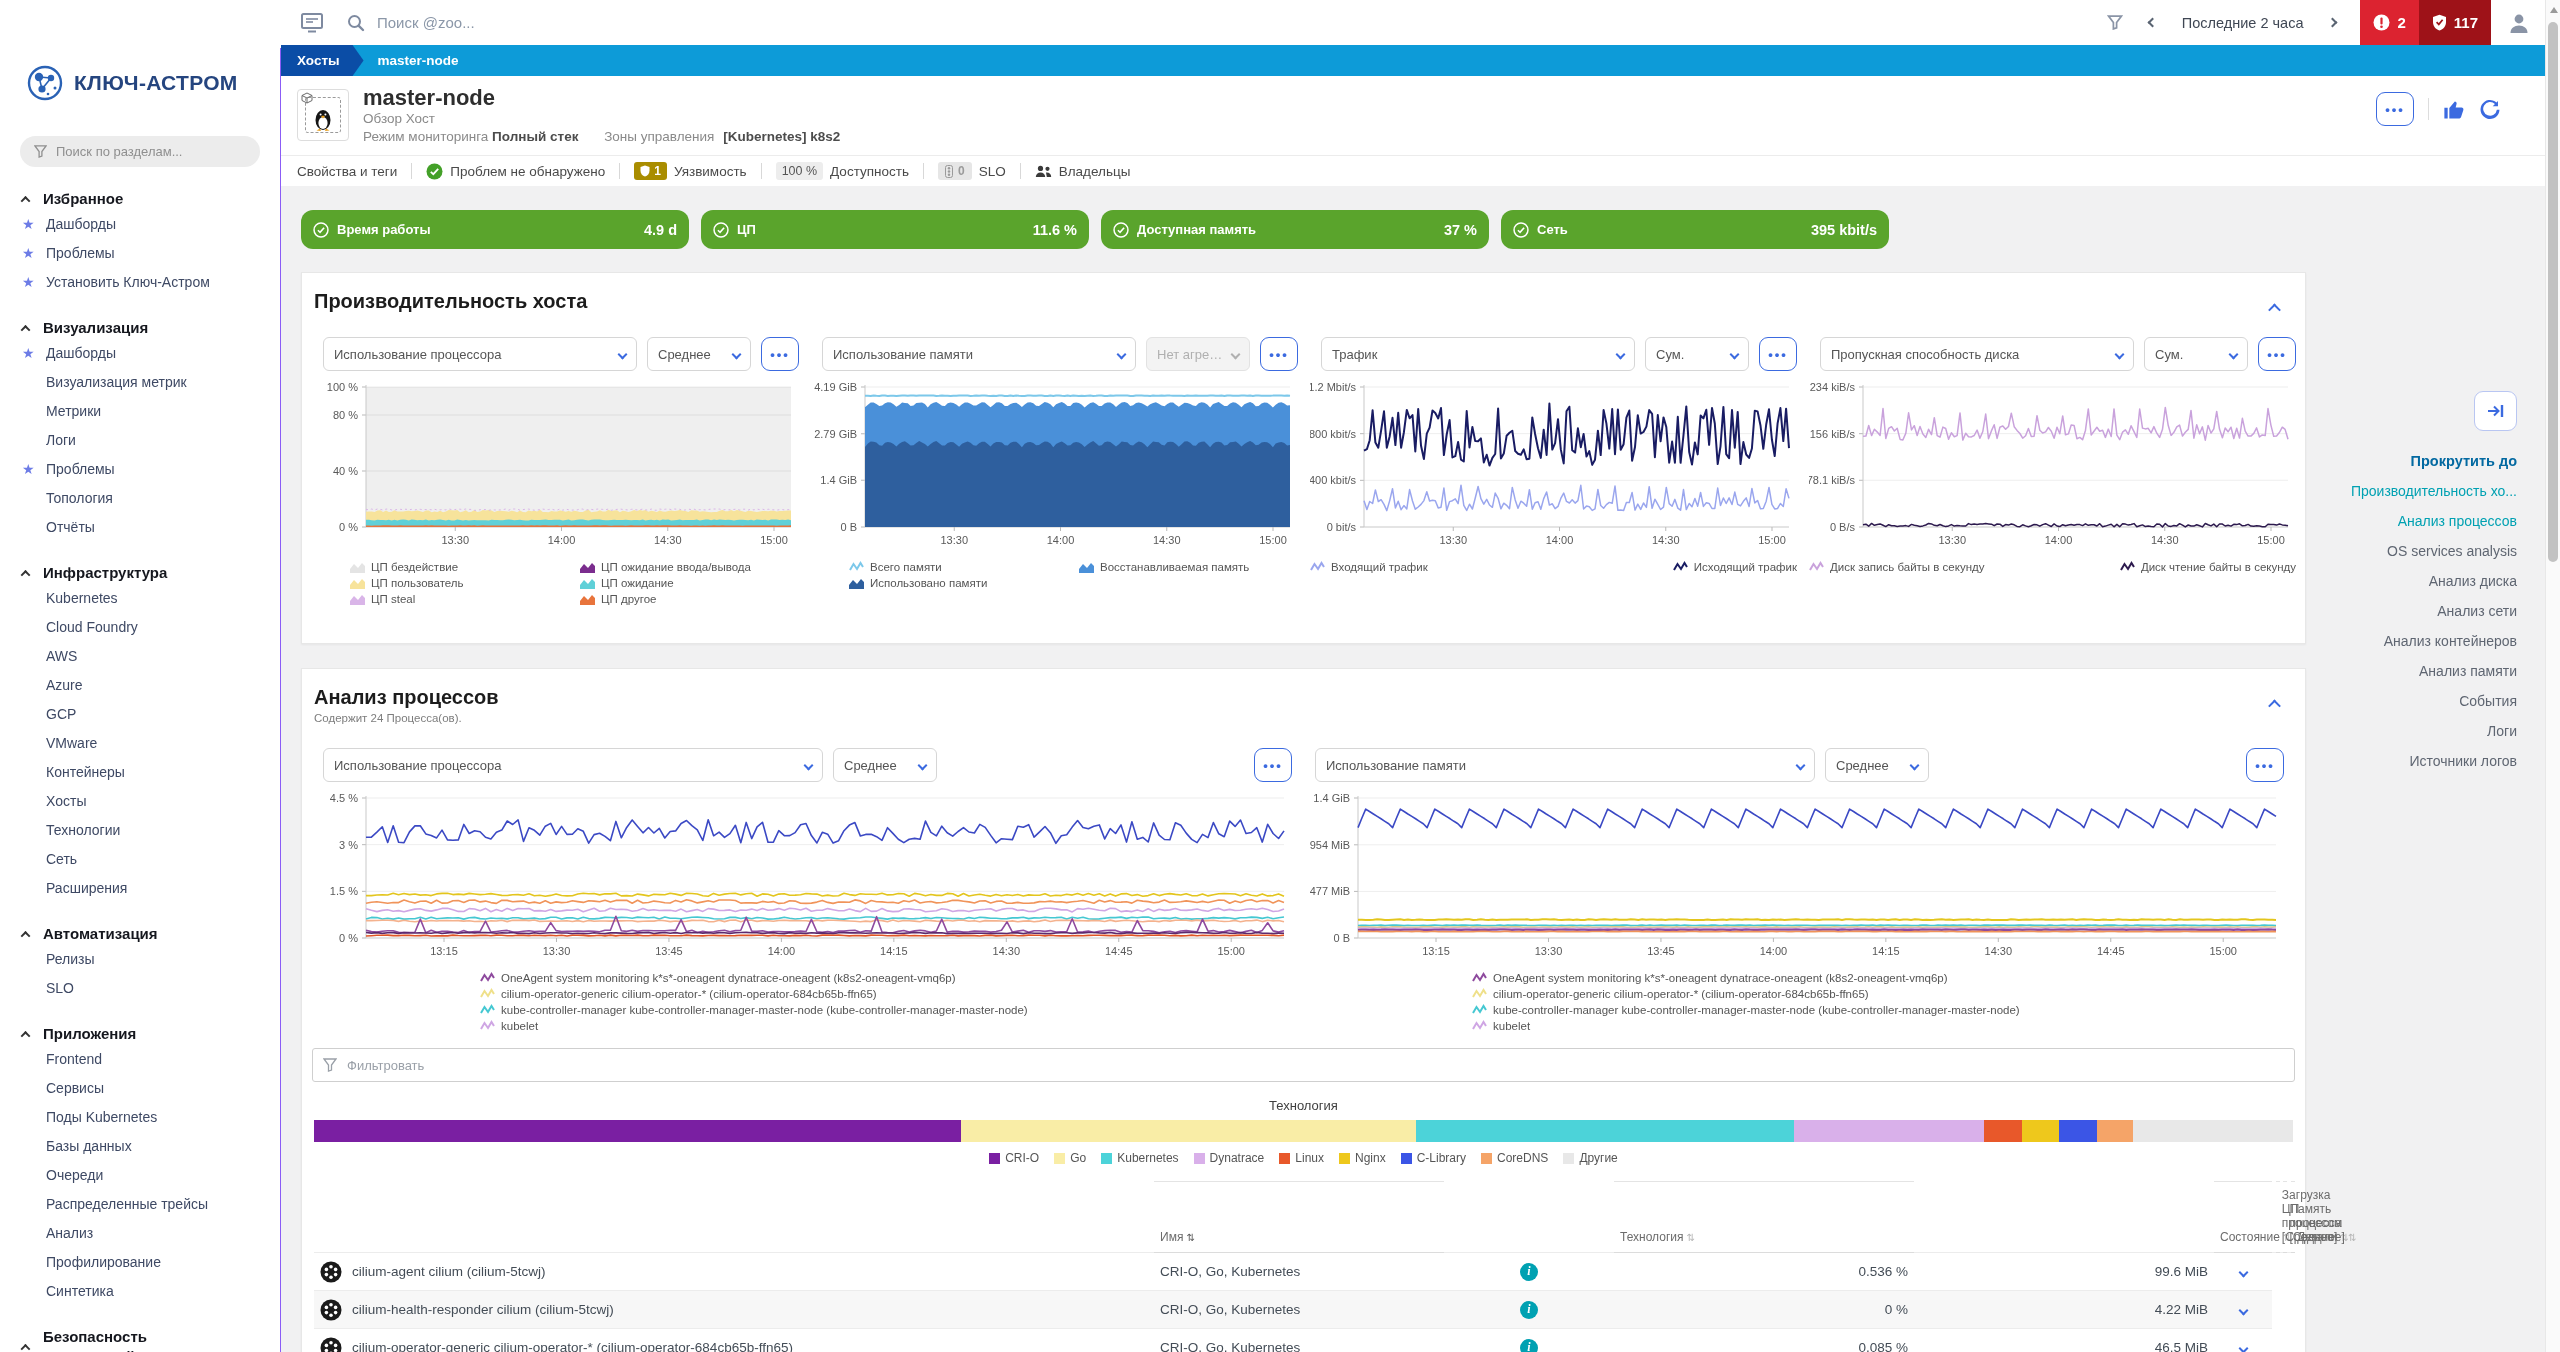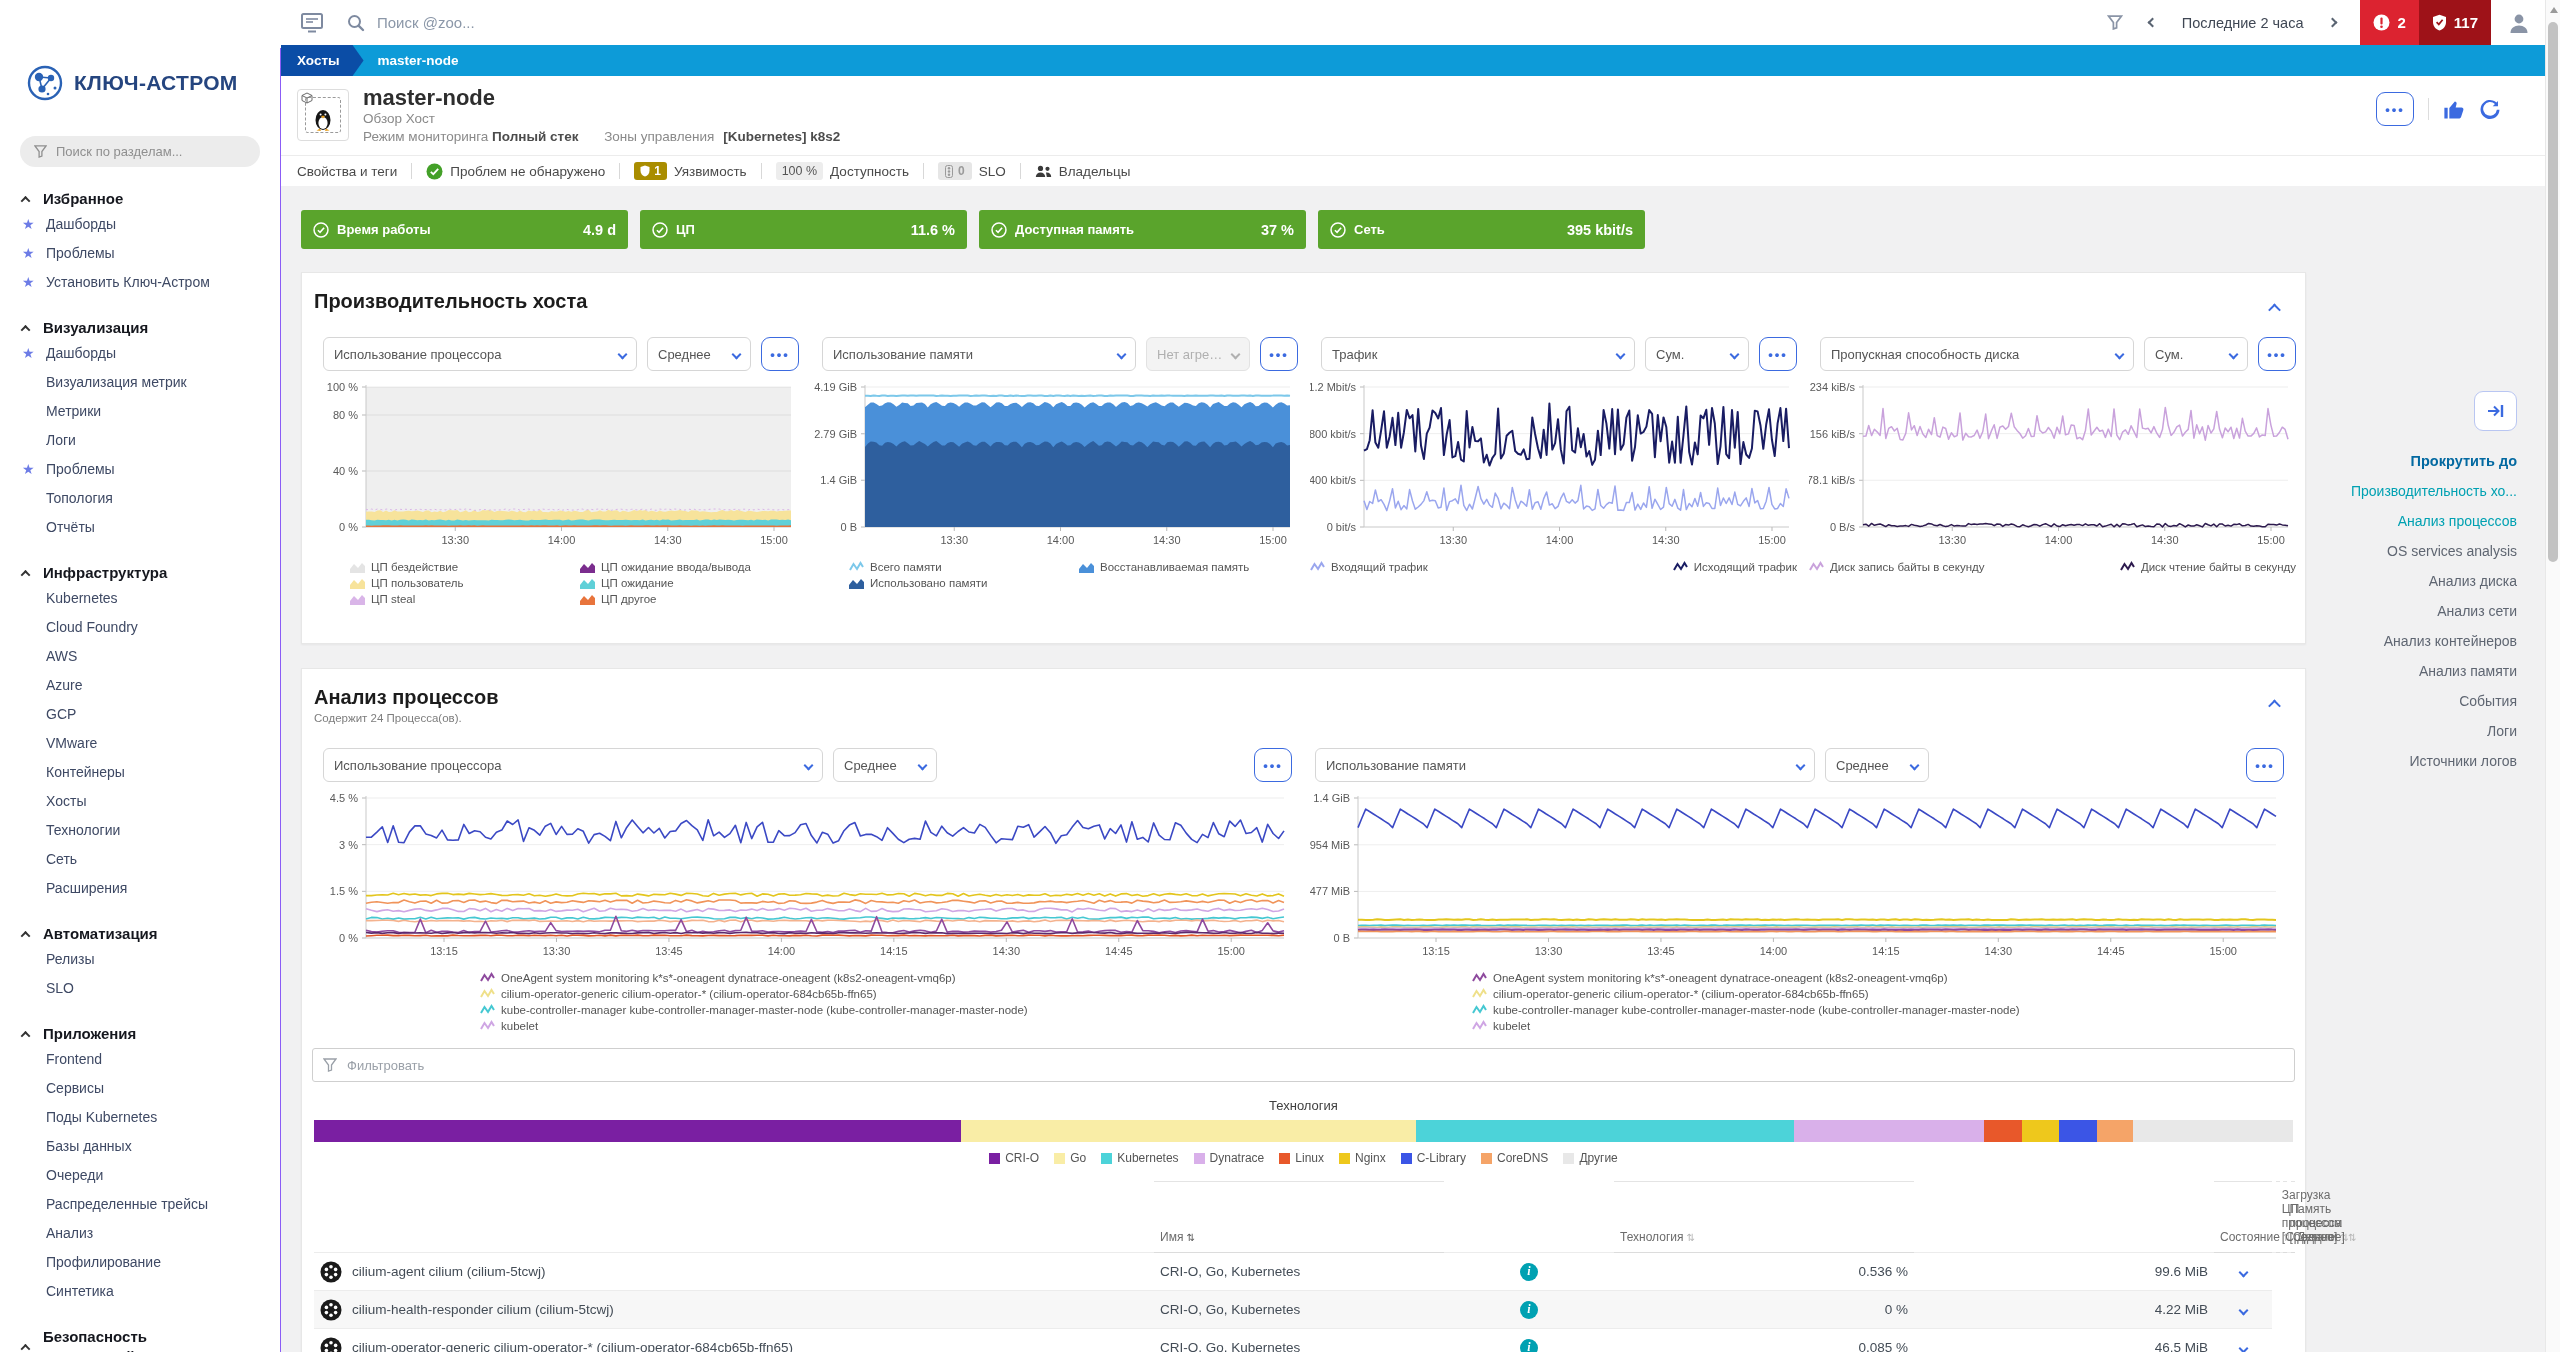--- a/index.html
+++ b/index.html
@@ -58,21 +58,21 @@
   #metastrip { position:absolute; left:281px; top:155px; width:2264px; height:31px; background:#fff; border-top:1px solid #ececec; display:flex; align-items:center; padding-left:16px; font-size:13.5px; color:#4a4a4a; }
   .mdiv { width:1px; height:16px; background:#d8d8d8; margin:0 14px; }
   .mitem { display:flex; align-items:center; gap:7px; }
   .vuln-badge { background:#a98d00; color:#fff; border-radius:3px; font-size:12px; font-weight:700; padding:2px 6px; display:flex; align-items:center; gap:4px; }
   .chip { background:#ededed; color:#555; border-radius:3px; font-size:12.5px; padding:2px 6px; }
   .slo-chip { background:#e6e6e6; color:#9a9a9a; border-radius:3px; font-size:12px; font-weight:700; padding:2px 7px; display:flex; align-items:center; gap:5px; }
 
   
   #main { position:absolute; left:281px; top:186px; width:2264px; height:1166px; background:#f1f1f2; }
   #tiles { position:absolute; left:20px; top:24px; display:flex; gap:12px; }
-  .tile { width:327px; height:39px; background:#5aa42c; border-radius:3px; color:#fff; display:flex; align-items:center; padding:0 12px; gap:8px; }
+  .tile { width:388px; height:39px; background:#5aa42c; border-radius:12px; color:#fff; display:flex; align-items:center; padding:0 12px; gap:8px; }
   .tile .tl { font-size:13px; font-weight:700; line-height:13px; max-width:200px; }
   .tile .tv { margin-left:auto; font-size:14.5px; font-weight:700; }
 
   .card { position:absolute; left:20px; width:2005px; background:#fff; border:1px solid #e7e7e7; box-shadow:0 1px 2px rgba(0,0,0,.05); }
   #card1 { top:86px; height:372px; }
   #card2 { top:482px; height:940px; }
   .card-title { padding:17px 0 0 12px; font-size:20px; font-weight:700; color:#1c1c1c; }
   .card-sub { padding:3px 0 0 12px; font-size:11.5px; color:#7d7d7d; }
   .collapse-btn { position:absolute; right:26px; top:26px; cursor:pointer; }
 

